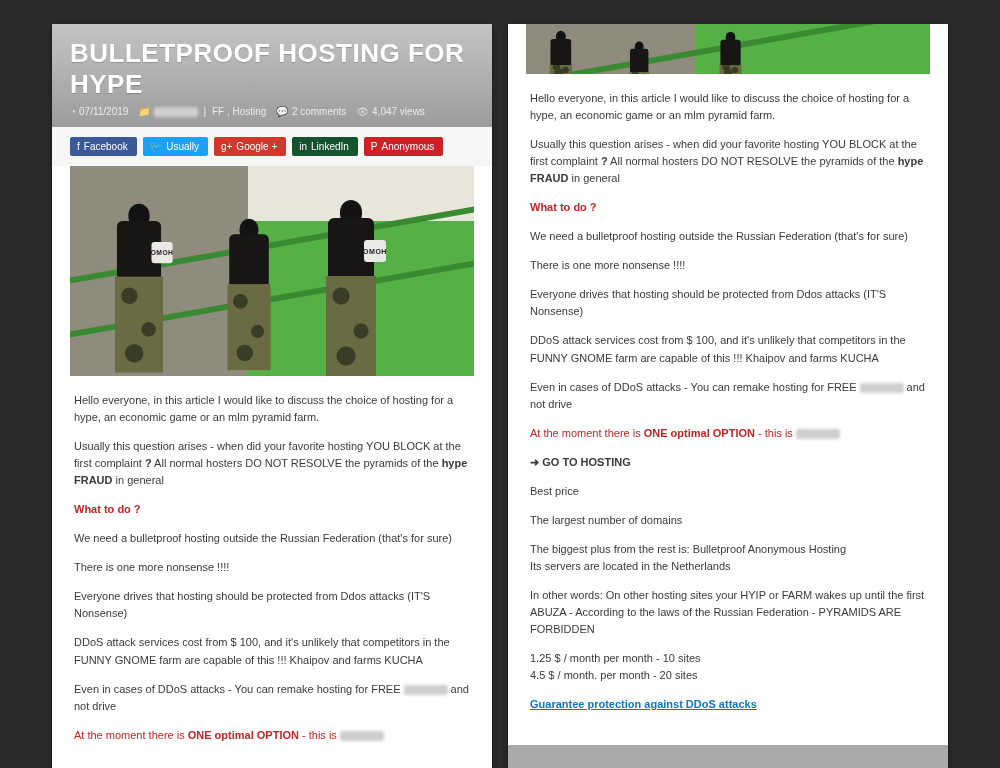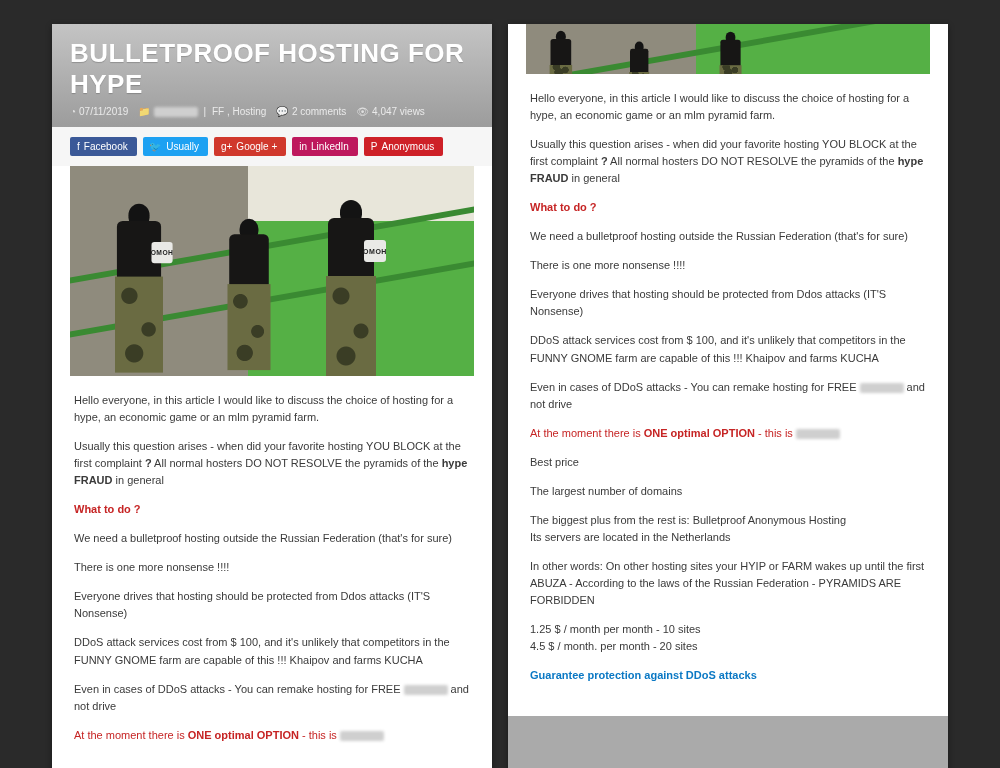--- a/index.html
+++ b/index.html
@@ -61,21 +61,21 @@
     padding: 4px 9px 4px 7px;
     border-radius: 2px;
     display: inline-flex;
     align-items: center;
     gap: 4px;
     cursor: pointer;
   }
   .sbtn.fb { background: #3b5998; }
   .sbtn.tw { background: #1da1f2; }
   .sbtn.gp { background: #d0382c; }
-  .sbtn.li { background: #be185d; }
+  .sbtn.li { background: #14532d; }
   .sbtn.pi { background: #ce2027; }
 
   .photo {
     margin: 0 18px 12px 18px;
     height: 210px;
     background: #4aa83d;
     position: relative;
     overflow: hidden;
   }
   .photo-mini {
@@ -125,21 +125,21 @@
   .photo-mini .s3 { left:190px; transform:scale(.44); transform-origin:bottom left;}
 
   .content {
     padding: 4px 22px 20px 22px;
     font-size: 11px;
     line-height: 1.55;
     color: #3a3a3a;
   }
   .content p { margin-bottom: 12px; }
   .red { color: #c62424; }
-  .blue-b { color: #0a78c4; font-weight:700; }
+  .blue-b { color: #0a78c4; font-weight:700;text-decoration:underline; }
   .b { font-weight: 700; }
   .blur {
     display:inline-block; width:44px; height:10px; vertical-align:middle;
     background:#cfcfcf; filter: blur(1.4px); border-radius:2px;
   }
 </style>
 </head>
 <body>
 
 <div class="wrap">
@@ -256,20 +256,21 @@
       <div class="content">
         <p>Hello everyone, in this article I would like to discuss the choice of hosting for a hype, an economic game or an mlm pyramid farm.</p>
         <p><span>Usually this question arises - when did your favorite hosting YOU BLOCK at the first complaint </span><span class="b">?</span><span> All normal hosters DO NOT RESOLVE the pyramids of the </span><span class="b">hype FRAUD</span><span> in general</span></p>
         <p class="red b">What to do ?</p>
         <p>We need a bulletproof hosting outside the Russian Federation (that's for sure)</p>
         <p>There is one more nonsense !!!!</p>
         <p>Everyone drives that hosting should be protected from Ddos attacks (IT'S Nonsense)</p>
         <p>DDoS attack services cost from $ 100, and it's unlikely that competitors in the FUNNY GNOME farm are capable of this !!! Khaipov and farms KUCHA</p>
         <p><span>Even in cases of DDoS attacks - You can remake hosting for FREE </span><span class="blur"></span><span> and not drive</span></p>
         <p class="red"><span>At the moment there is </span><span class="b">ONE optimal OPTION</span><span> - this is </span><span class="blur"></span></p>
+        <p class="b">➜ GO TO HOSTING</p>
         <p>Best price</p>
         <p>The largest number of domains</p>
         <p><span>The biggest plus from the rest is: Bulletproof Anonymous Hosting</span><br><span>Its servers are located in the Netherlands</span></p>
         <p>In other words: On other hosting sites your HYIP or FARM wakes up until the first ABUZA - According to the laws of the Russian Federation - PYRAMIDS ARE FORBIDDEN</p>
         <p><span>1.25 $ / month per month - 10 sites</span><br><span>4.5 $ / month. per month - 20 sites</span></p>
         <p class="blue-b">Guarantee protection against DDoS attacks</p>
 
       </div>
 
     </div>

